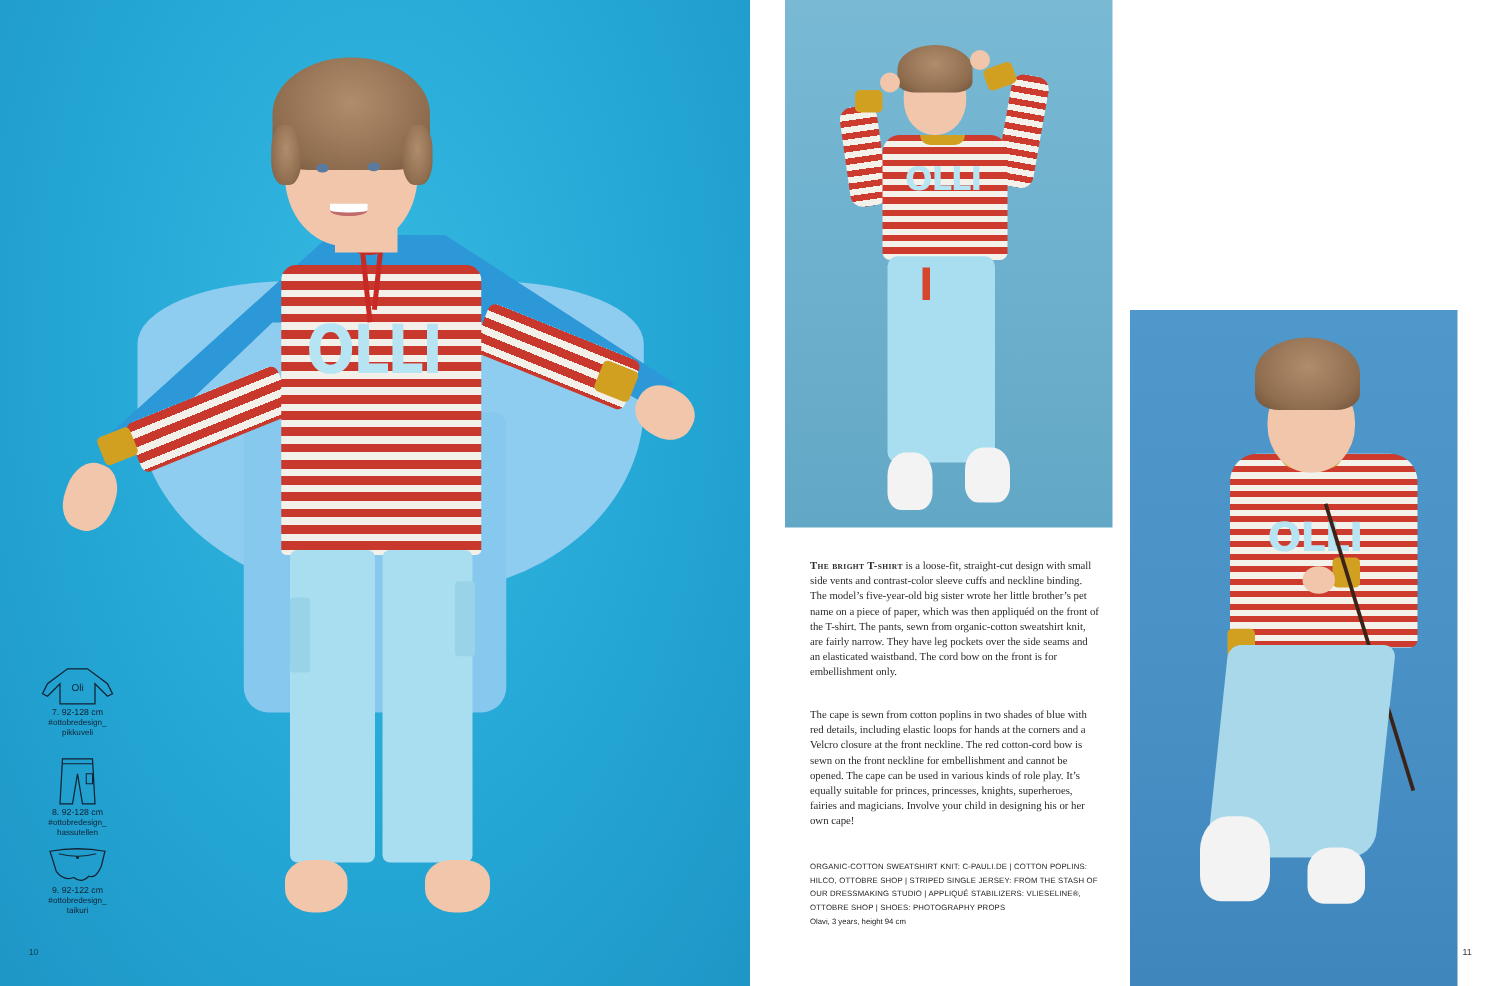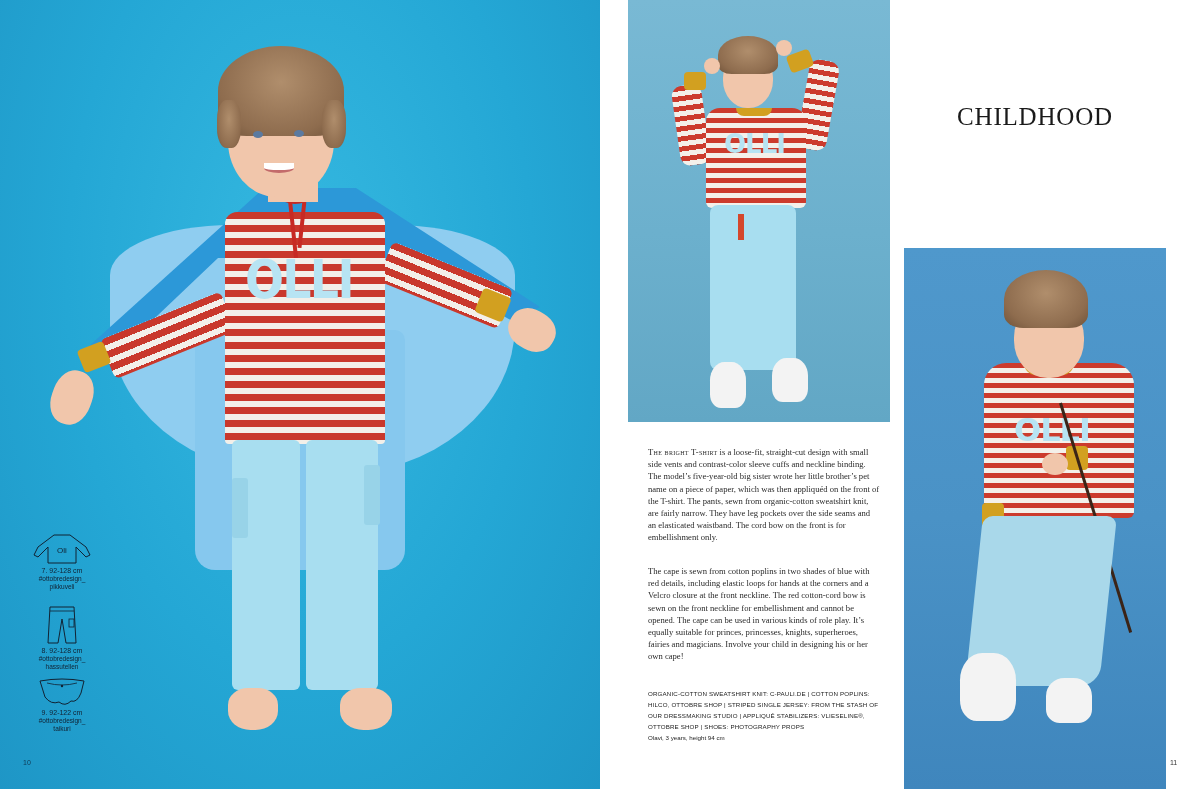--- a/index.html
+++ b/index.html
@@ -36,21 +36,21 @@
   .pattern .tag{font-size:6.5px;line-height:8px;}
 
   .page-num{position:absolute;font-family:"Liberation Sans",sans-serif;font-size:7px;}
 
   
   .headline{position:absolute;left:935px;top:103px;width:200px;text-align:center;color:#1a1a1a;}
   .headline .kicker{font-family:"DejaVu Serif",serif;font-style:italic;font-size:25px;line-height:28px;letter-spacing:.5px;}
   .headline .title{font-family:"Liberation Serif",serif;font-size:25px;line-height:28px;letter-spacing:.8px;}
 
   .body-text{position:absolute;left:648px;width:232px;font-family:"Liberation Serif",serif;font-size:8.6px;line-height:12.2px;color:#2a2a2a;}
-  .body-text .smallcaps{font-variant:small-caps;letter-spacing:.3px;}
+  .body-text .smallcaps{font-variant:small-caps;letter-spacing:.3px;font-weight:bold;}
   .credits{position:absolute;left:648px;top:688px;width:232px;font-family:"Liberation Sans",sans-serif;font-size:6.2px;line-height:11px;color:#222;text-transform:uppercase;letter-spacing:.15px;}
   .credits .model{text-transform:none;letter-spacing:0;}
 </style>
 </head>
 <body>
 
 <div class="page-left">
 
   <div class="figure" style="left:0;top:0;width:600px;height:789px;">
 
@@ -141,21 +141,20 @@
   <div class="hair" style="position:absolute;left:90px;top:36px;width:60px;height:38px;border-radius:55% 55% 25% 25%;"></div>
   <div class="skin" style="position:absolute;left:76px;top:58px;width:16px;height:16px;border-radius:50%;"></div>
   <div class="skin" style="position:absolute;left:148px;top:40px;width:16px;height:16px;border-radius:50%;"></div>
   <div class="pants" style="position:absolute;left:82px;top:205px;width:86px;height:165px;border-radius:8px;"></div>
   <div style="position:absolute;left:110px;top:214px;width:6px;height:26px;background:#d4472c;"></div>
   <div class="shoe" style="position:absolute;left:82px;top:362px;width:36px;height:46px;"></div>
   <div class="shoe" style="position:absolute;left:144px;top:358px;width:36px;height:44px;"></div>
 </div>
 
 <div class="headline">
-  <div class="title">CHILDHOOD</div>
 </div>
 
 <div class="photo photo-bottom">
   <div class="stripes-sm" style="position:absolute;left:80px;top:115px;width:150px;height:155px;border-radius:22px 22px 6px 6px;"></div>
   <div class="mustard" style="position:absolute;left:120px;top:115px;width:50px;height:12px;border-radius:0 0 14px 14px;"></div>
   <div class="mustard" style="position:absolute;left:78px;top:255px;width:22px;height:24px;border-radius:4px;"></div>
   <div class="mustard" style="position:absolute;left:162px;top:198px;width:22px;height:24px;border-radius:4px;"></div>
   <div class="olli" style="left:110px;top:165px;font-size:32px;line-height:34px;letter-spacing:-1px;">OLLI</div>
   <div class="skin" style="position:absolute;left:110px;top:52px;width:70px;height:78px;border-radius:48%;"></div>
   <div class="hair" style="position:absolute;left:100px;top:22px;width:84px;height:58px;border-radius:55% 55% 25% 25%;"></div>

